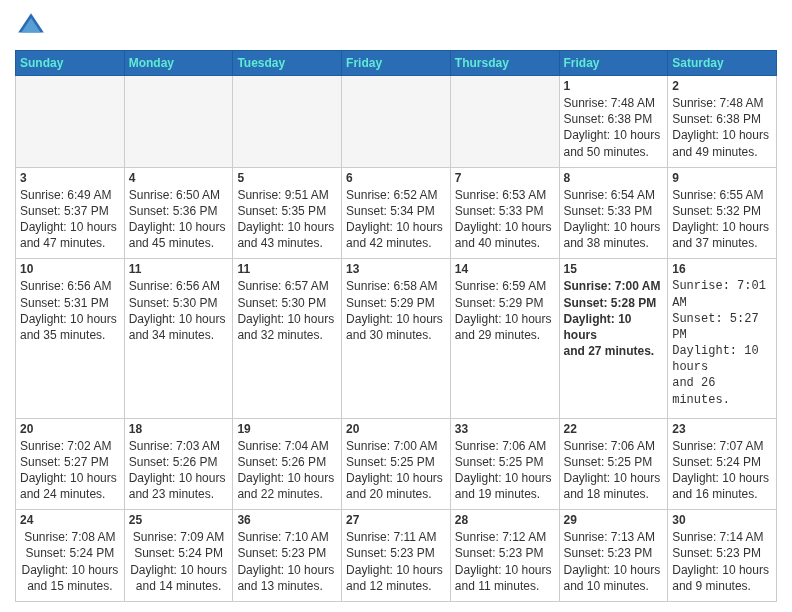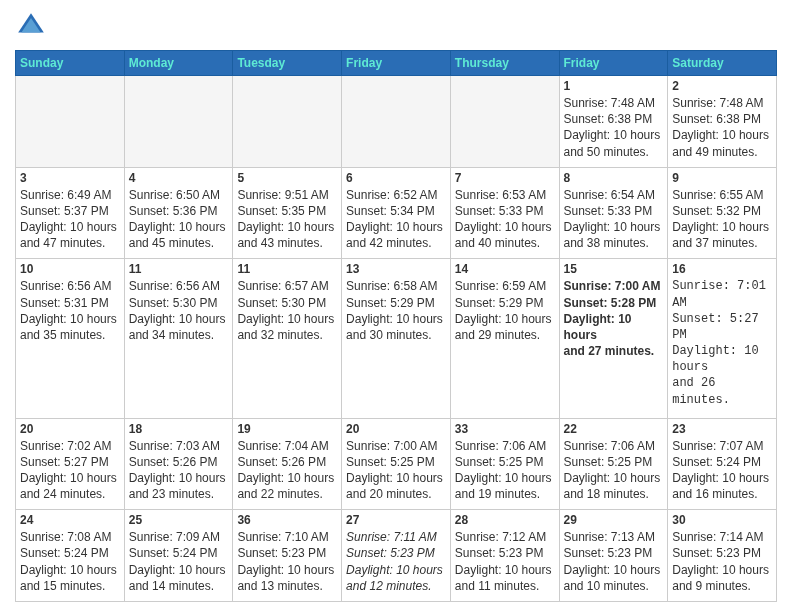--- a/index.html
+++ b/index.html
@@ -302,42 +302,42 @@
             <span class="day-number">23</span>
             <div class="day-info" style="white-space: pre-line;">Sunrise: 7:07 AM
 Sunset: 5:24 PM
 Daylight: 10 hours
 and 16 minutes.</div>
           </td>
         </tr>
         <tr>
           <td>
             <span class="day-number">24</span>
-            <div class="day-info" style="white-space: pre-line;">Sunrise: 7:08 AM
+            <div class="day-info" style="white-space: pre-line; text-align: center;">Sunrise: 7:08 AM
 Sunset: 5:24 PM
 Daylight: 10 hours
 and 15 minutes.</div>
           </td>
           <td>
             <span class="day-number">25</span>
-            <div class="day-info" style="white-space: pre-line;">Sunrise: 7:09 AM
+            <div class="day-info" style="white-space: pre-line; text-align: center;">Sunrise: 7:09 AM
 Sunset: 5:24 PM
 Daylight: 10 hours
 and 14 minutes.</div>
           </td>
           <td>
             <span class="day-number">36</span>
             <div class="day-info" style="white-space: pre-line;">Sunrise: 7:10 AM
 Sunset: 5:23 PM
 Daylight: 10 hours
 and 13 minutes.</div>
           </td>
           <td>
             <span class="day-number">27</span>
-            <div class="day-info" style="white-space: pre-line; font-style: italic;">Sunrise: 7:11 AM
+            <div class="day-info" style="white-space: pre-line;">Sunrise: 7:11 AM
 Sunset: 5:23 PM
 Daylight: 10 hours
 and 12 minutes.</div>
           </td>
           <td>
             <span class="day-number">28</span>
             <div class="day-info" style="white-space: pre-line;">Sunrise: 7:12 AM
 Sunset: 5:23 PM
 Daylight: 10 hours
 and 11 minutes.</div>

